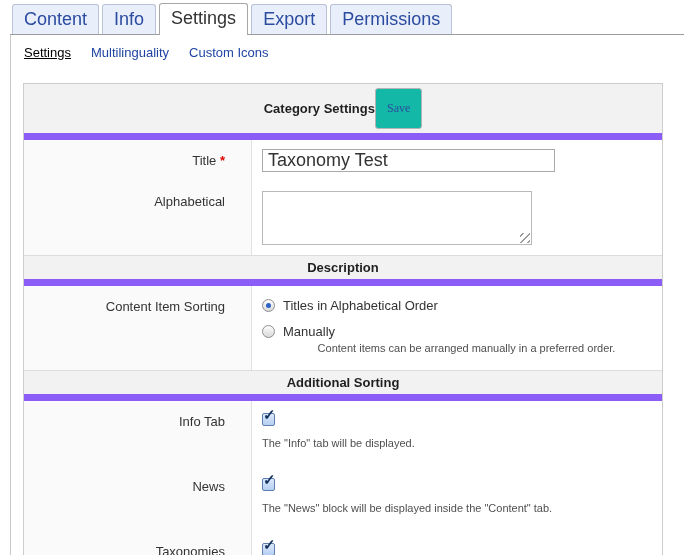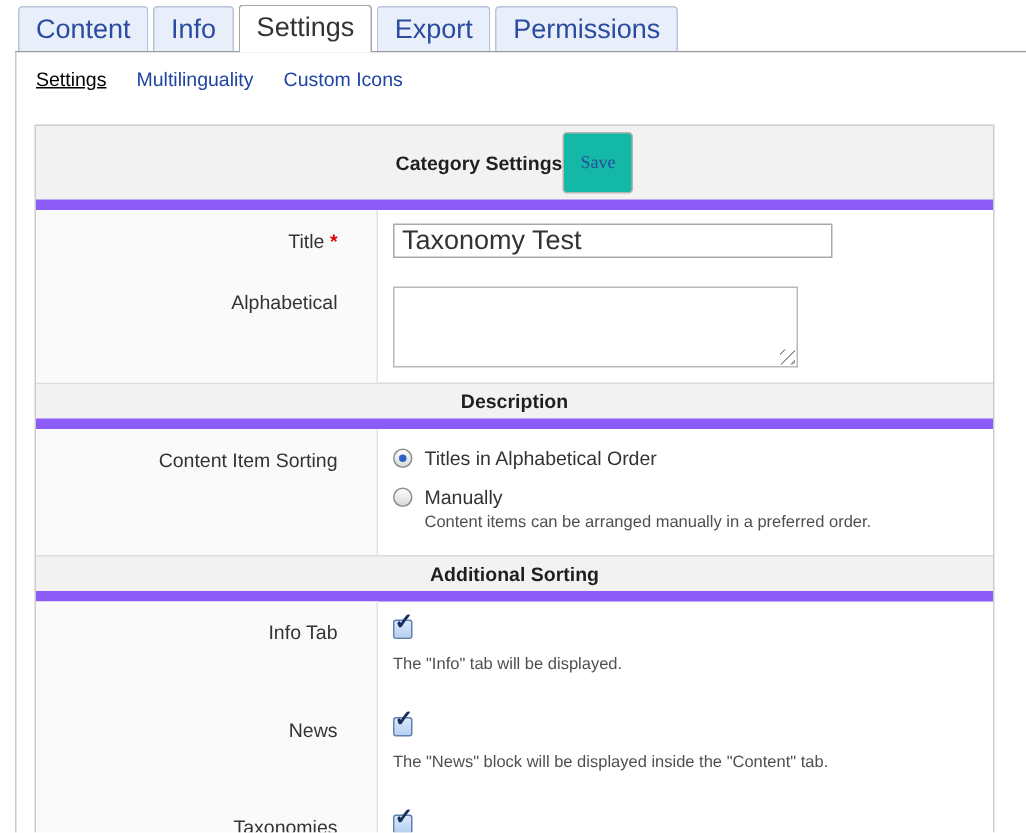--- a/index.html
+++ b/index.html
@@ -61,21 +61,21 @@
   .ta-wrap { position:relative; width:270px; }
   .textarea {
     font-family:"Liberation Sans", sans-serif;
     width:270px; height:54px; border:1px solid #b9b9b9; resize:none;
     padding:3px 5px; font-size:13px; color:#333; background:#fff; display:block;
   }
   .grip {
     position:absolute; right:2px; bottom:2px; width:10px; height:10px; cursor:nwse-resize;
     background:repeating-linear-gradient(135deg, transparent 0 2px, #9a9a9a 2px 3px, transparent 3px 5px);
   }
-  .option { margin-bottom:11px; }
+  .option { margin-bottom:11px;text-align:center; }
   .option:last-child { margin-bottom:2px; }
   .opt-line { display:flex; align-items:center; gap:8px; }
   .radio {
     width:13px; height:13px; border:1px solid #8f8f8f; border-radius:50%;
     background:linear-gradient(#fdfdfd,#d9d9d9); display:inline-flex;
     align-items:center; justify-content:center; flex:0 0 13px; cursor:pointer;
   }
   .radio .dot { width:5px; height:5px; border-radius:50%; background:#2d62c4; display:none; }
   .radio.checked .dot { display:block; }
   .opt-label { font-size:13px; color:#333; cursor:pointer; }

